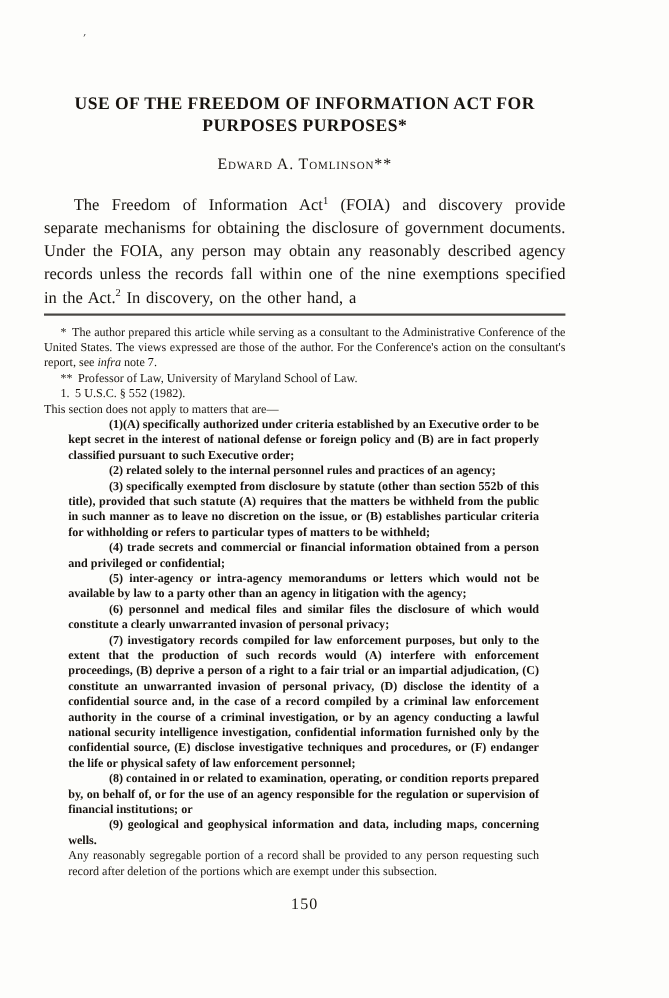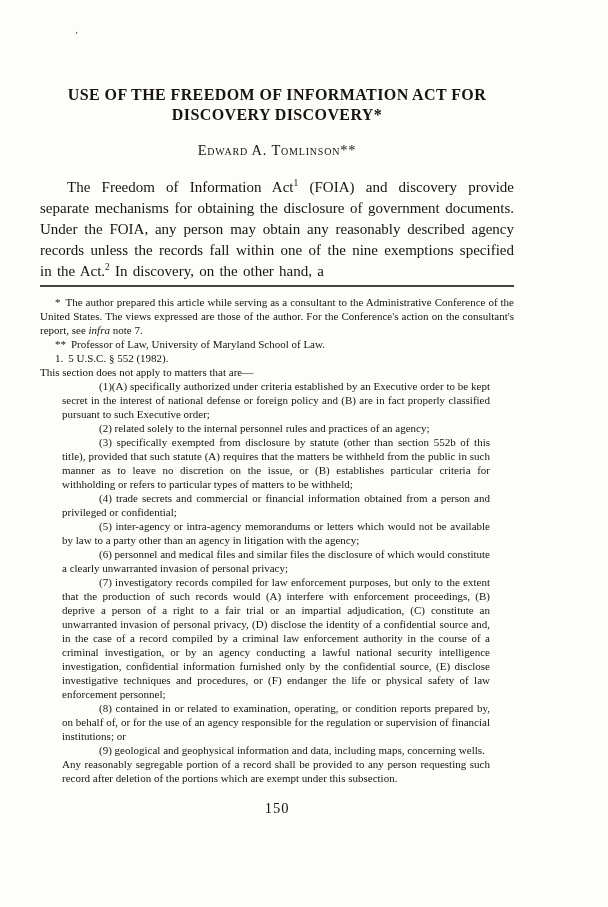--- a/index.html
+++ b/index.html
@@ -66,38 +66,38 @@
     font-size: 11px;
     line-height: 14px;
     text-align: justify;
   }
   .footnotes p { margin: 0; }
   .fn { text-indent: 15px; }
   .fn-marker { padding-right: 5px; }
   .em { font-style: italic; }
   .lead-in { margin-left: 20px; }
   .quote { margin: 0 24px 0 22px; }
-  .quote .q-item { text-indent: 37px; }
+  .quote .q-item { text-indent: 37px; font-weight: bold; }
   .quote .closing { text-indent: 0; }
   .page-number {
     margin-top: 15px;
     text-align: center;
     font-size: 14.5px;
     letter-spacing: 1px;
   }
 </style>
 </head>
 <body>
 
 <div class="page">
   <span class="stray-mark">′</span>
 
   <div class="content">
 
-    <h1 class="title"><span>USE OF THE FREEDOM OF INFORMATION ACT FOR</span><br><span>DISCOVERY DISCOVERY*</span></h1>
+    <h1 class="title"><span>USE OF THE FREEDOM OF INFORMATION ACT FOR</span><br><span>PURPOSES PURPOSES*</span></h1>
 
     <div class="author">Edward A. Tomlinson**</div>
 
     <p class="intro"><span>The Freedom of Information Act</span><sup>1</sup><span> (FOIA) and discovery provide separate mechanisms for obtaining the disclosure of government documents. Under the FOIA, any person may obtain any reasonably described agency records unless the records fall within one of the nine exemptions specified in the Act.</span><sup>2</sup><span> In discovery, on the other hand, a</span></p>
 
     <div class="rule"></div>
 
     <div class="footnotes">
 
       <p class="fn"><span class="fn-marker">*</span><span>The author prepared this article while serving as a consultant to the Administrative Conference of the United States. The views expressed are those of the author. For the Conference's action on the consultant's report, see </span><span class="em">infra</span><span> note 7.</span></p>

